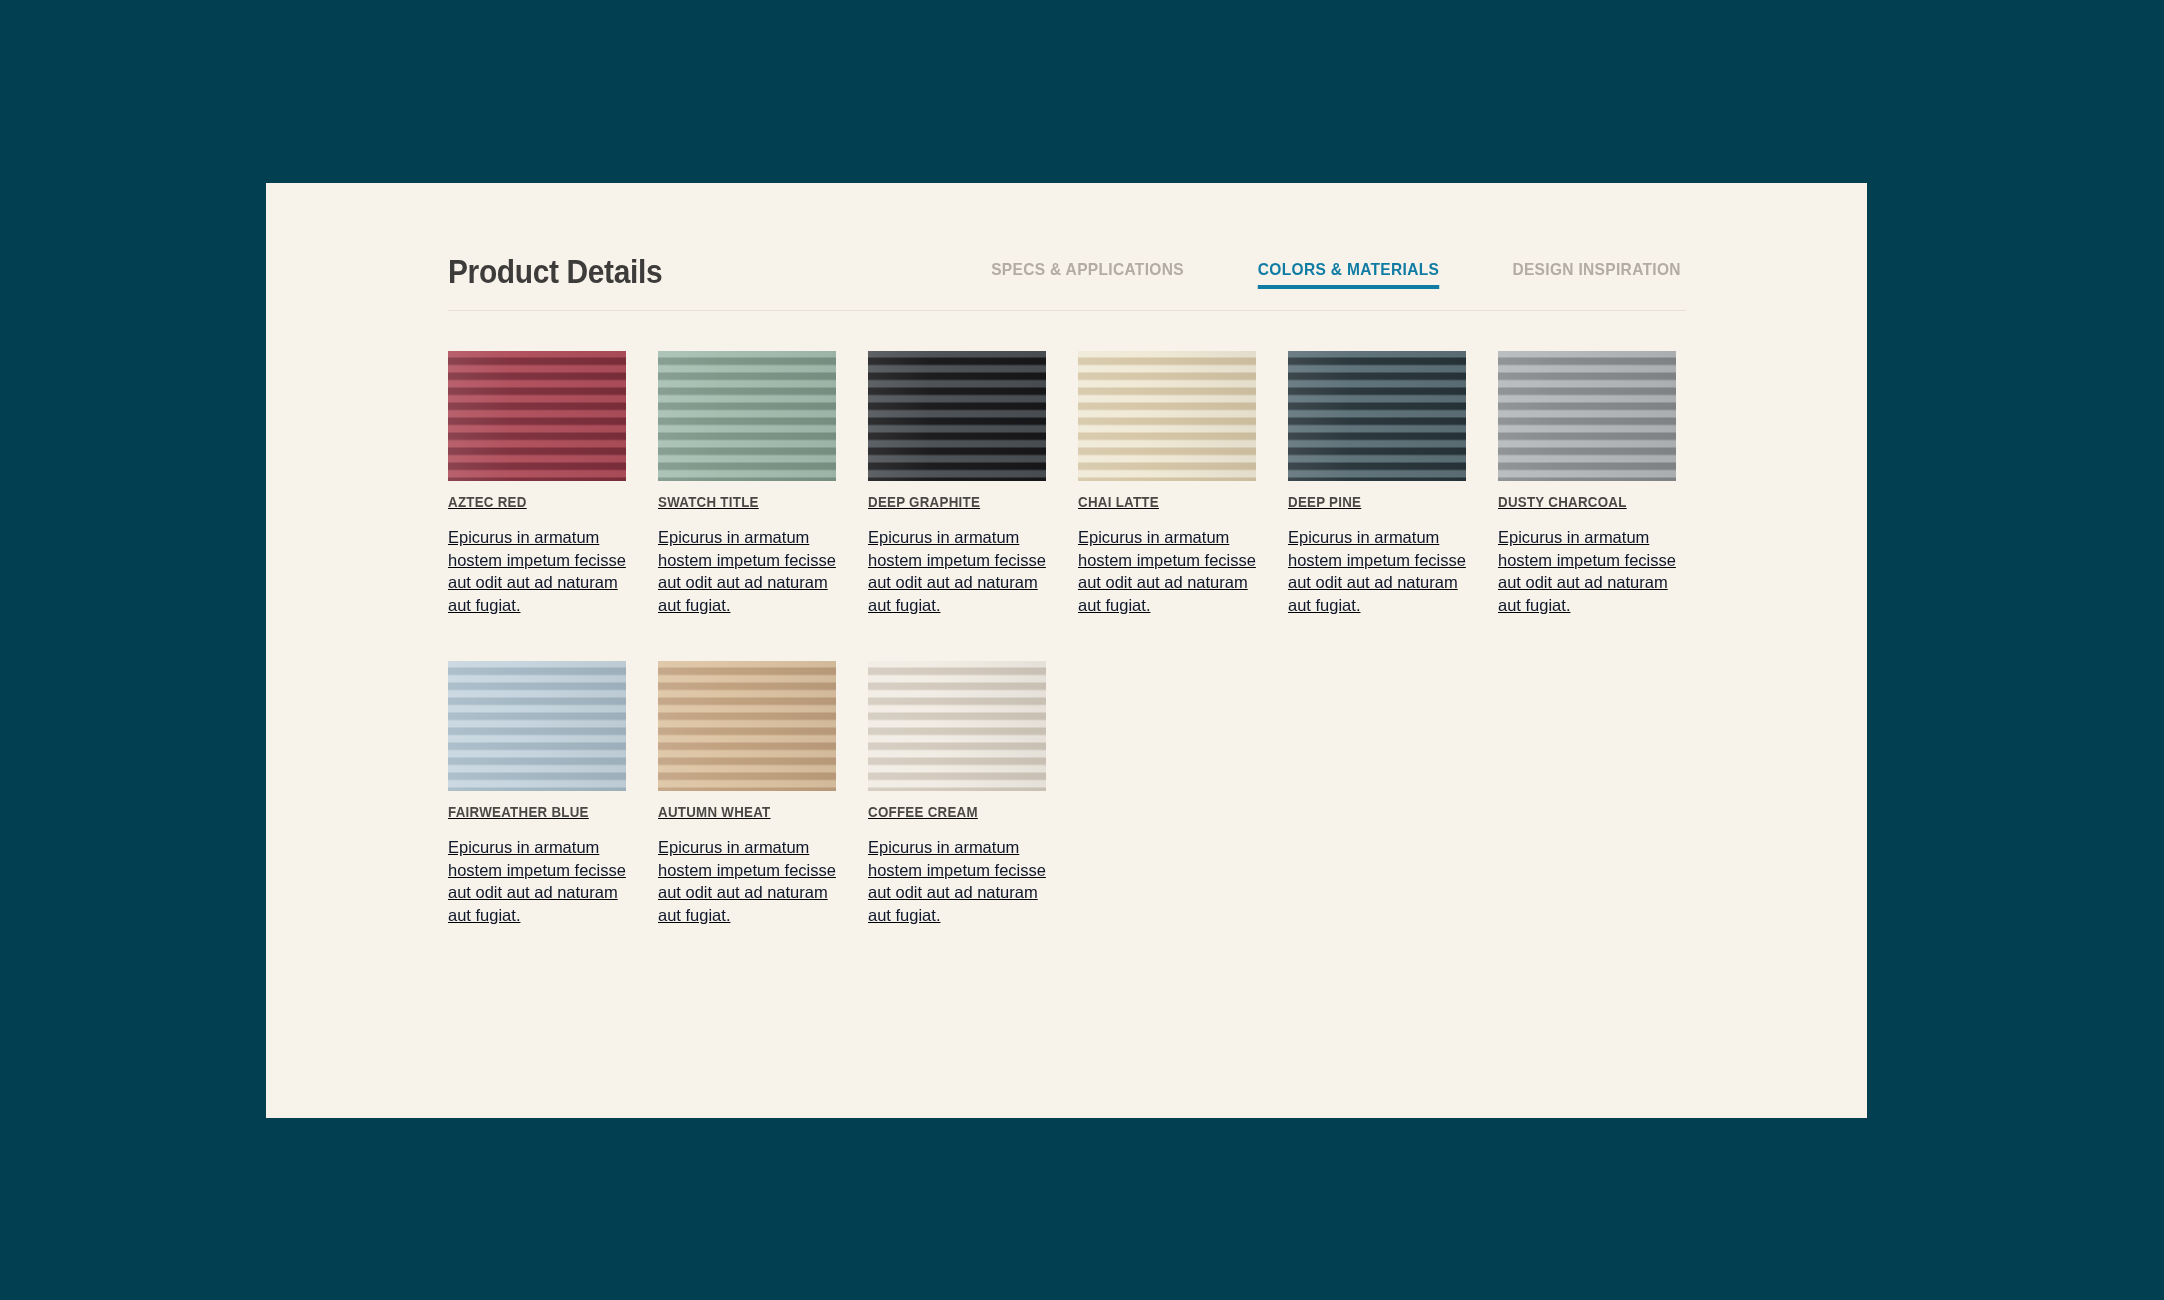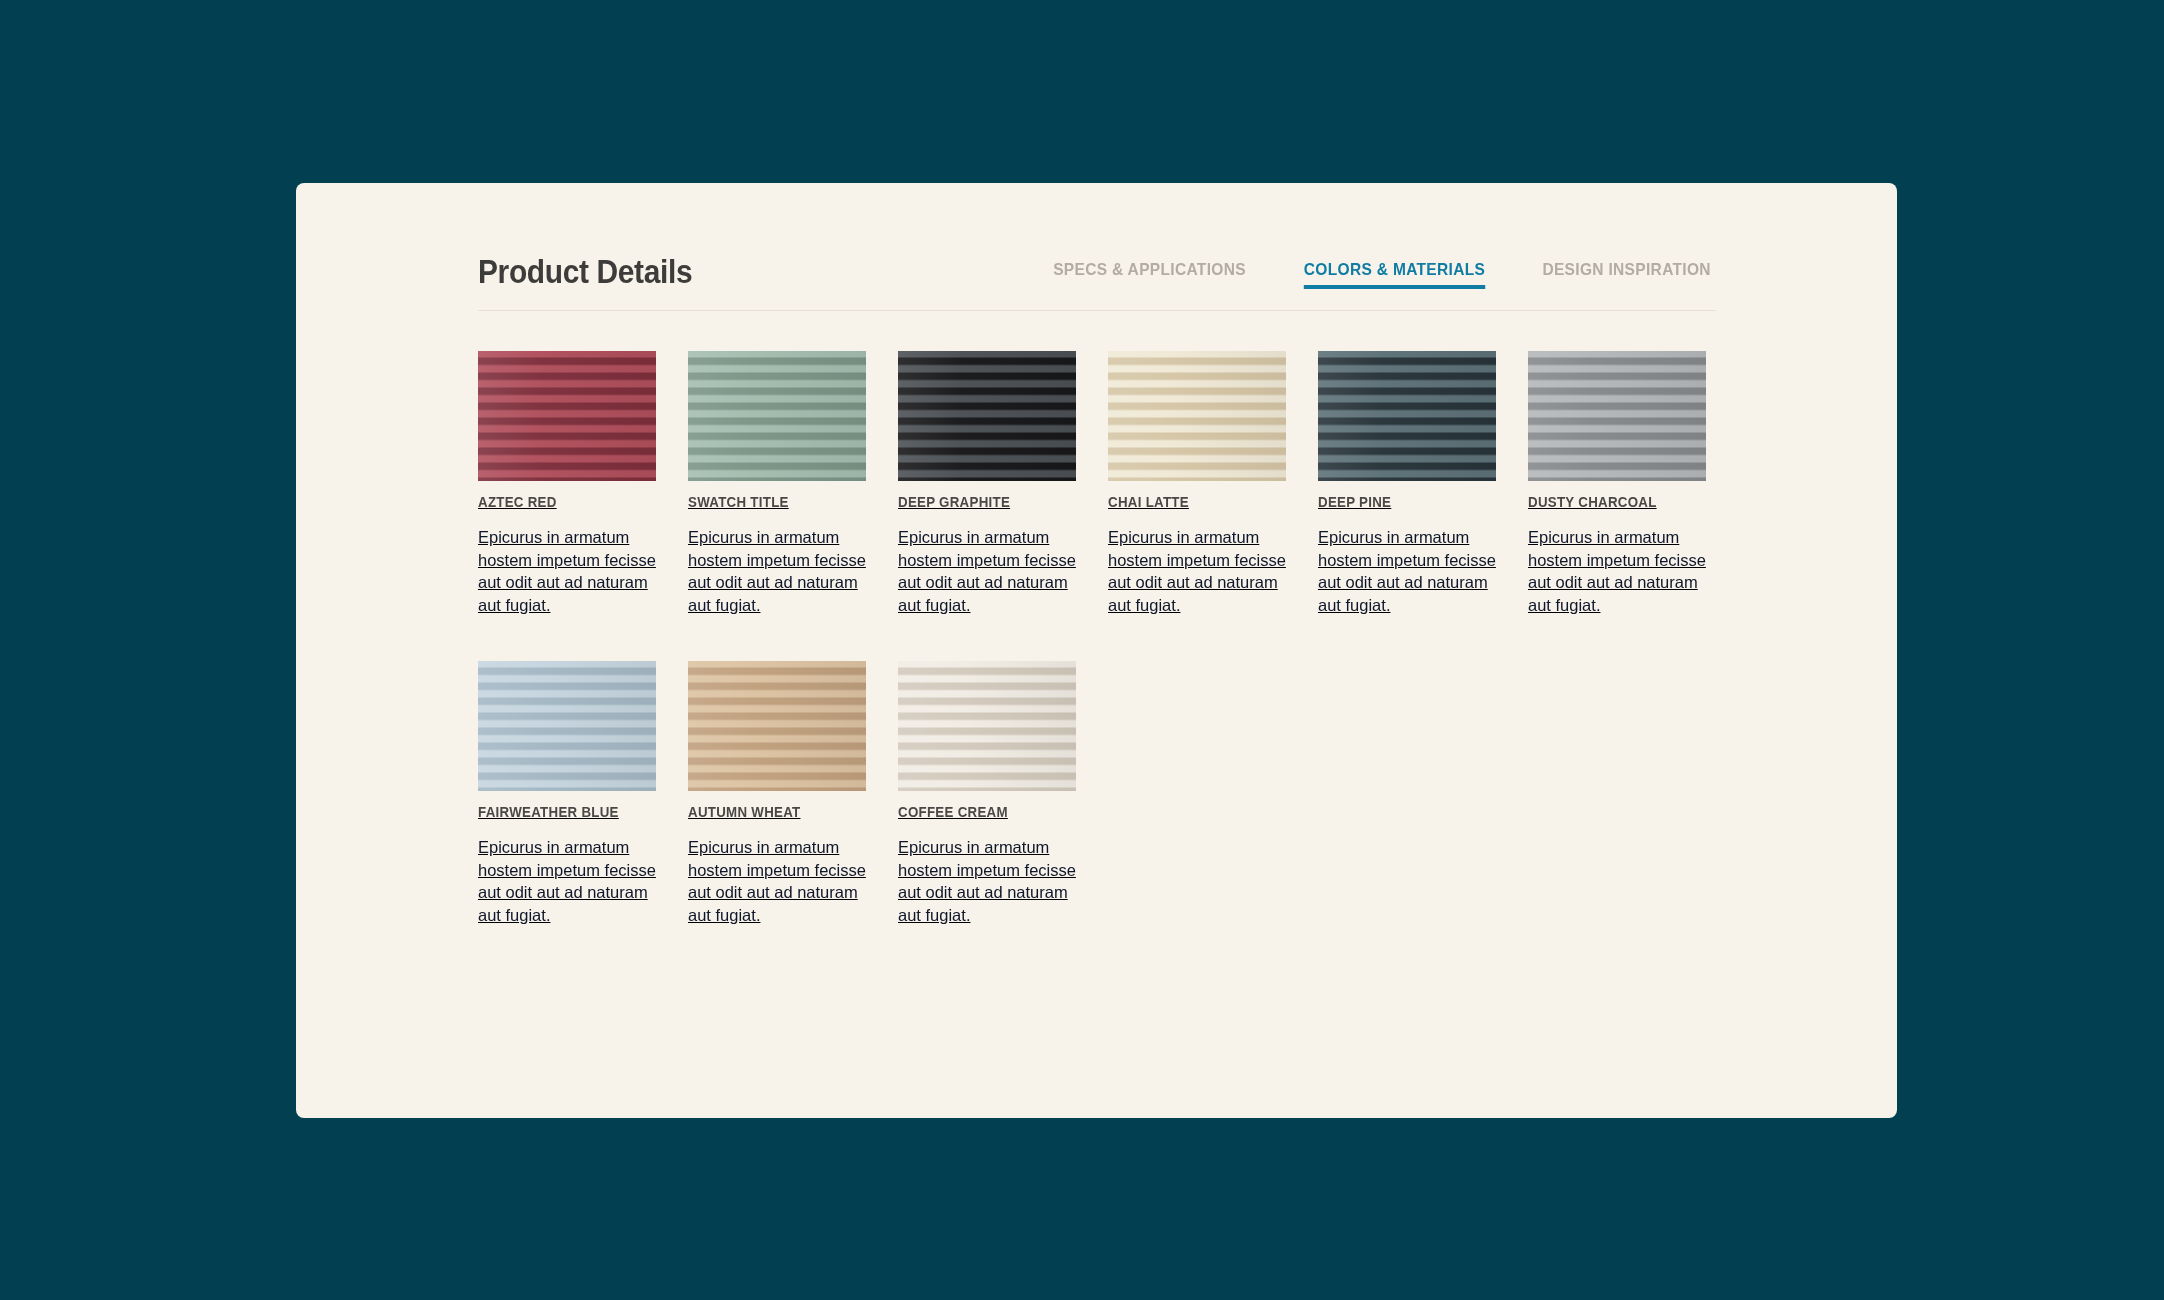--- a/index.html
+++ b/index.html
@@ -6,24 +6,23 @@
   html, body {
     width:2164px; height:1300px;
     background:#023f51;
     font-family:"Liberation Sans", sans-serif;
     overflow:hidden;
   }
   #stage { position:relative; width:2164px; height:1300px; background:#023f51; }
 
   .card {
     position:absolute;
-    left:296px; top:183px;
+    left:266px; top:183px;
     width:1601px; height:935px;
     background:#f7f2ea;
-    border-radius:8px;
   }
 
   
   .header {
     position:absolute;
     left:182px; top:69px;
     width:1238px; height:58px;
   }
   .page-title {
     position:absolute; left:0; top:0;
@@ -34,21 +33,21 @@
     color:#3d3c3a;
     transform:scaleX(0.88);
     transform-origin:left center;
     white-space:nowrap;
   }
   .tabs {
     position:absolute;
     right:0; top:8px;
     display:flex;
     align-items:flex-start;
-    gap:0px;
+    gap:16px;
   }
   .tab {
     position:relative;
     font-size:16.5px;
     font-weight:bold;
     letter-spacing:0.35px;
     color:#b2aca2;
     padding:0 0 16px 0;
     margin-left:46px;
     white-space:nowrap;

